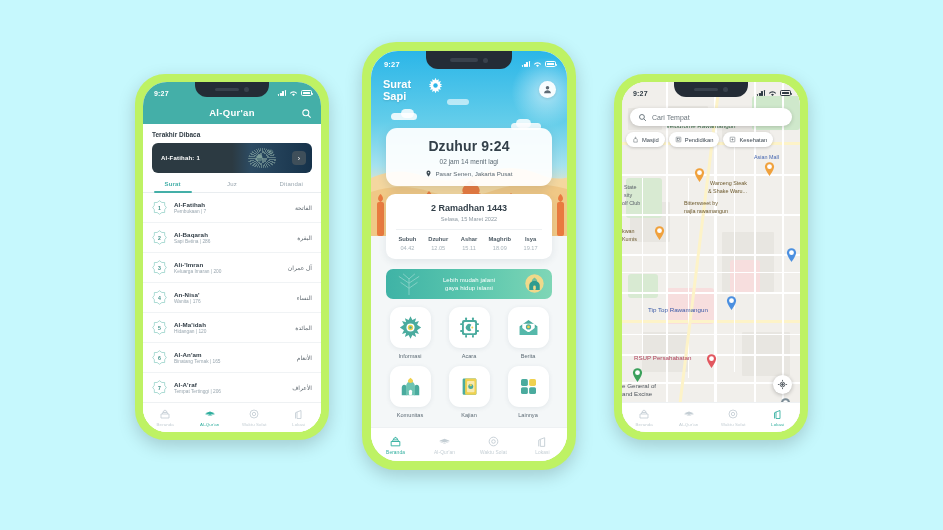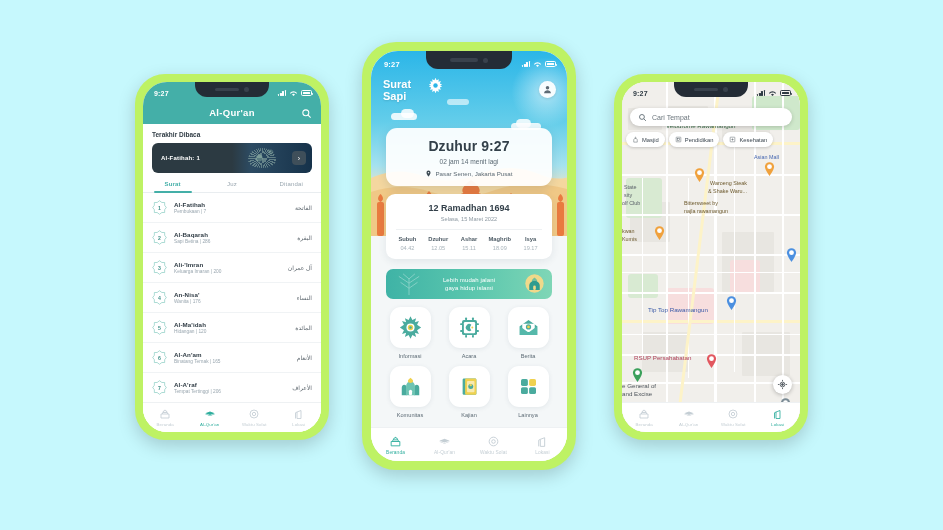--- a/index.html
+++ b/index.html
@@ -576,32 +576,32 @@
         </div>
 
         <div class="avatar">
           <svg viewBox="0 0 24 24" width="11" height="11" fill="#5d6b75">
               <circle cx="12" cy="8.2" r="3.8"></circle>
               <path d="M4.5 20c.6-4.2 3.8-6.3 7.5-6.3s6.9 2.1 7.5 6.3Z"></path>
             </svg>
         </div>
 
         <div class="next-prayer">
-          <div class="np-title">Dzuhur 9:27</div>
+          <div class="np-title">Dzuhur 9:24</div>
           <div class="np-count">02 jam 14 menit lagi</div>
           <div class="np-loc">
             <svg viewBox="0 0 24 24" fill="#3d4a53">
                 <path d="M12 2a7 7 0 0 0-7 7c0 5 7 13 7 13s7-8 7-13a7 7 0 0 0-7-7Zm0 9.5A2.5 2.5 0 1 1 12 6.5a2.5 2.5 0 0 1 0 5Z"></path>
               </svg>
             <span>Pasar Senen, Jakarta Pusat</span>
           </div>
         </div>
 
         <div class="date-card">
-          <div class="dc-hijri">12 Ramadhan 1694</div>
+          <div class="dc-hijri">2 Ramadhan 1443</div>
           <div class="dc-greg">Selasa, 15 Maret 2022</div>
           <div class="dc-div"></div>
           <div class="dc-times">
             <div class="dc-t">
               <div class="n">Subuh</div>
               <div class="v">04.42</div>
             </div>
             <div class="dc-t">
               <div class="n">Dzuhur</div>
               <div class="v">12.05</div>

